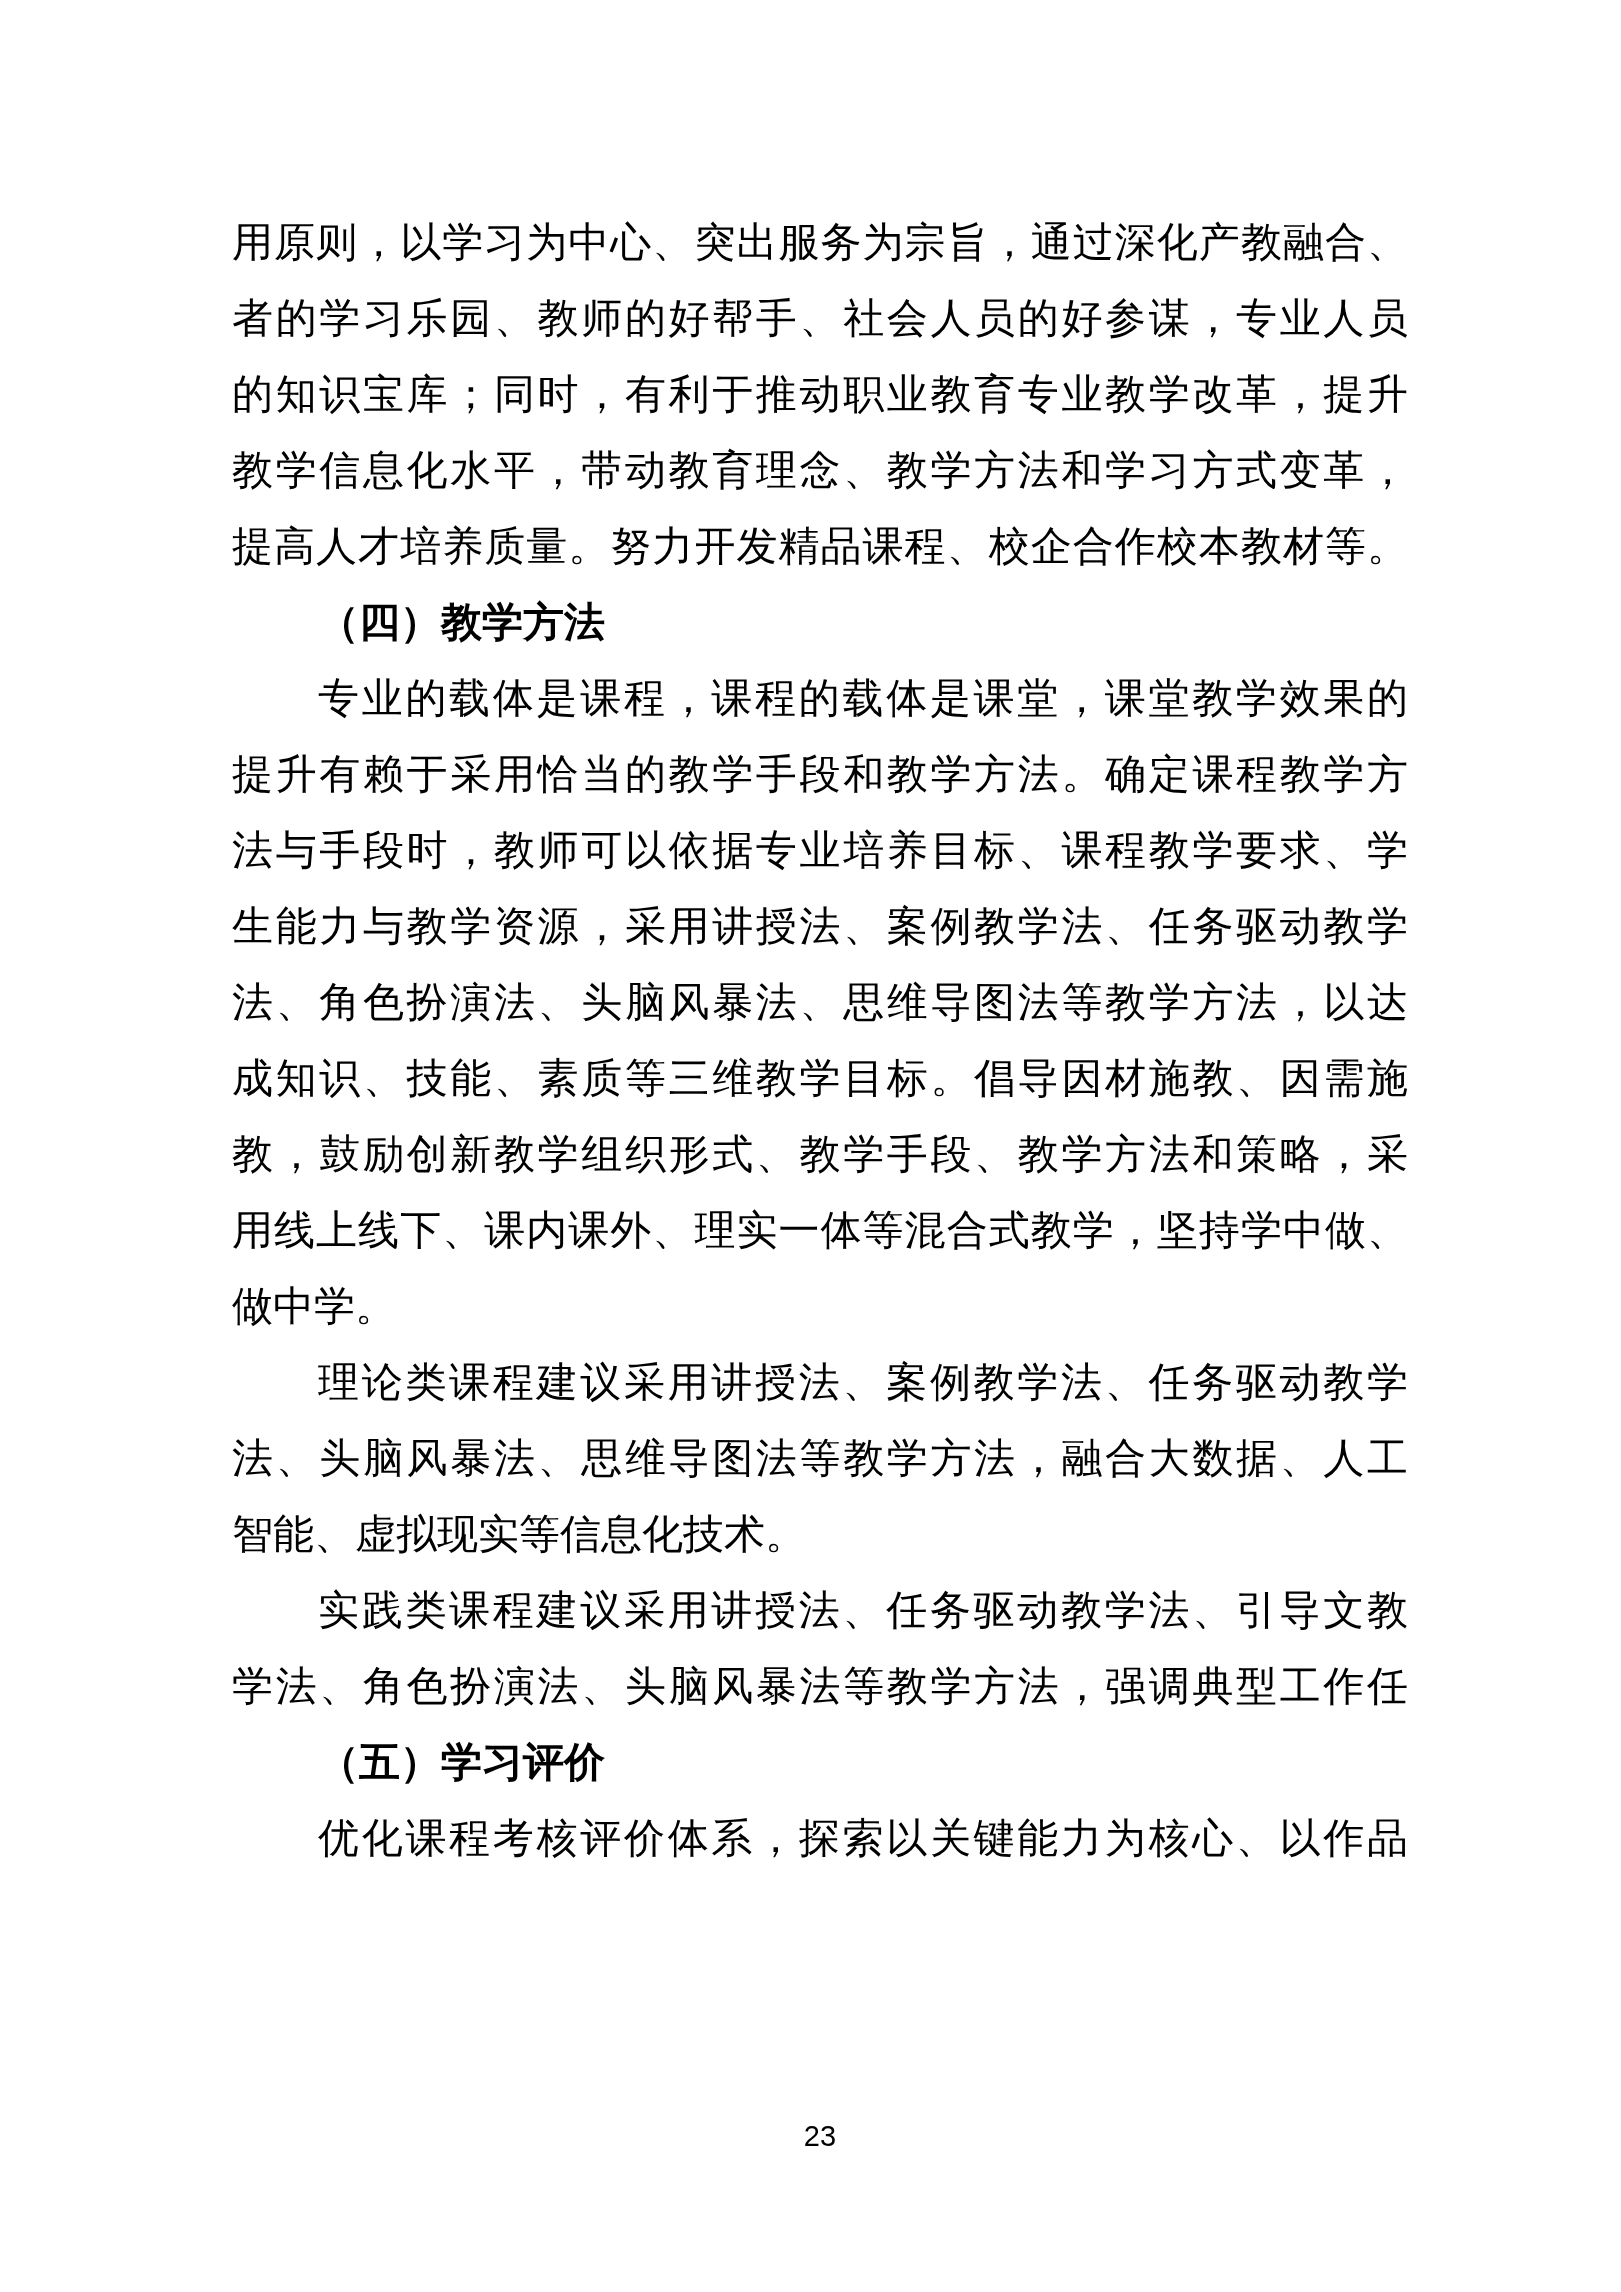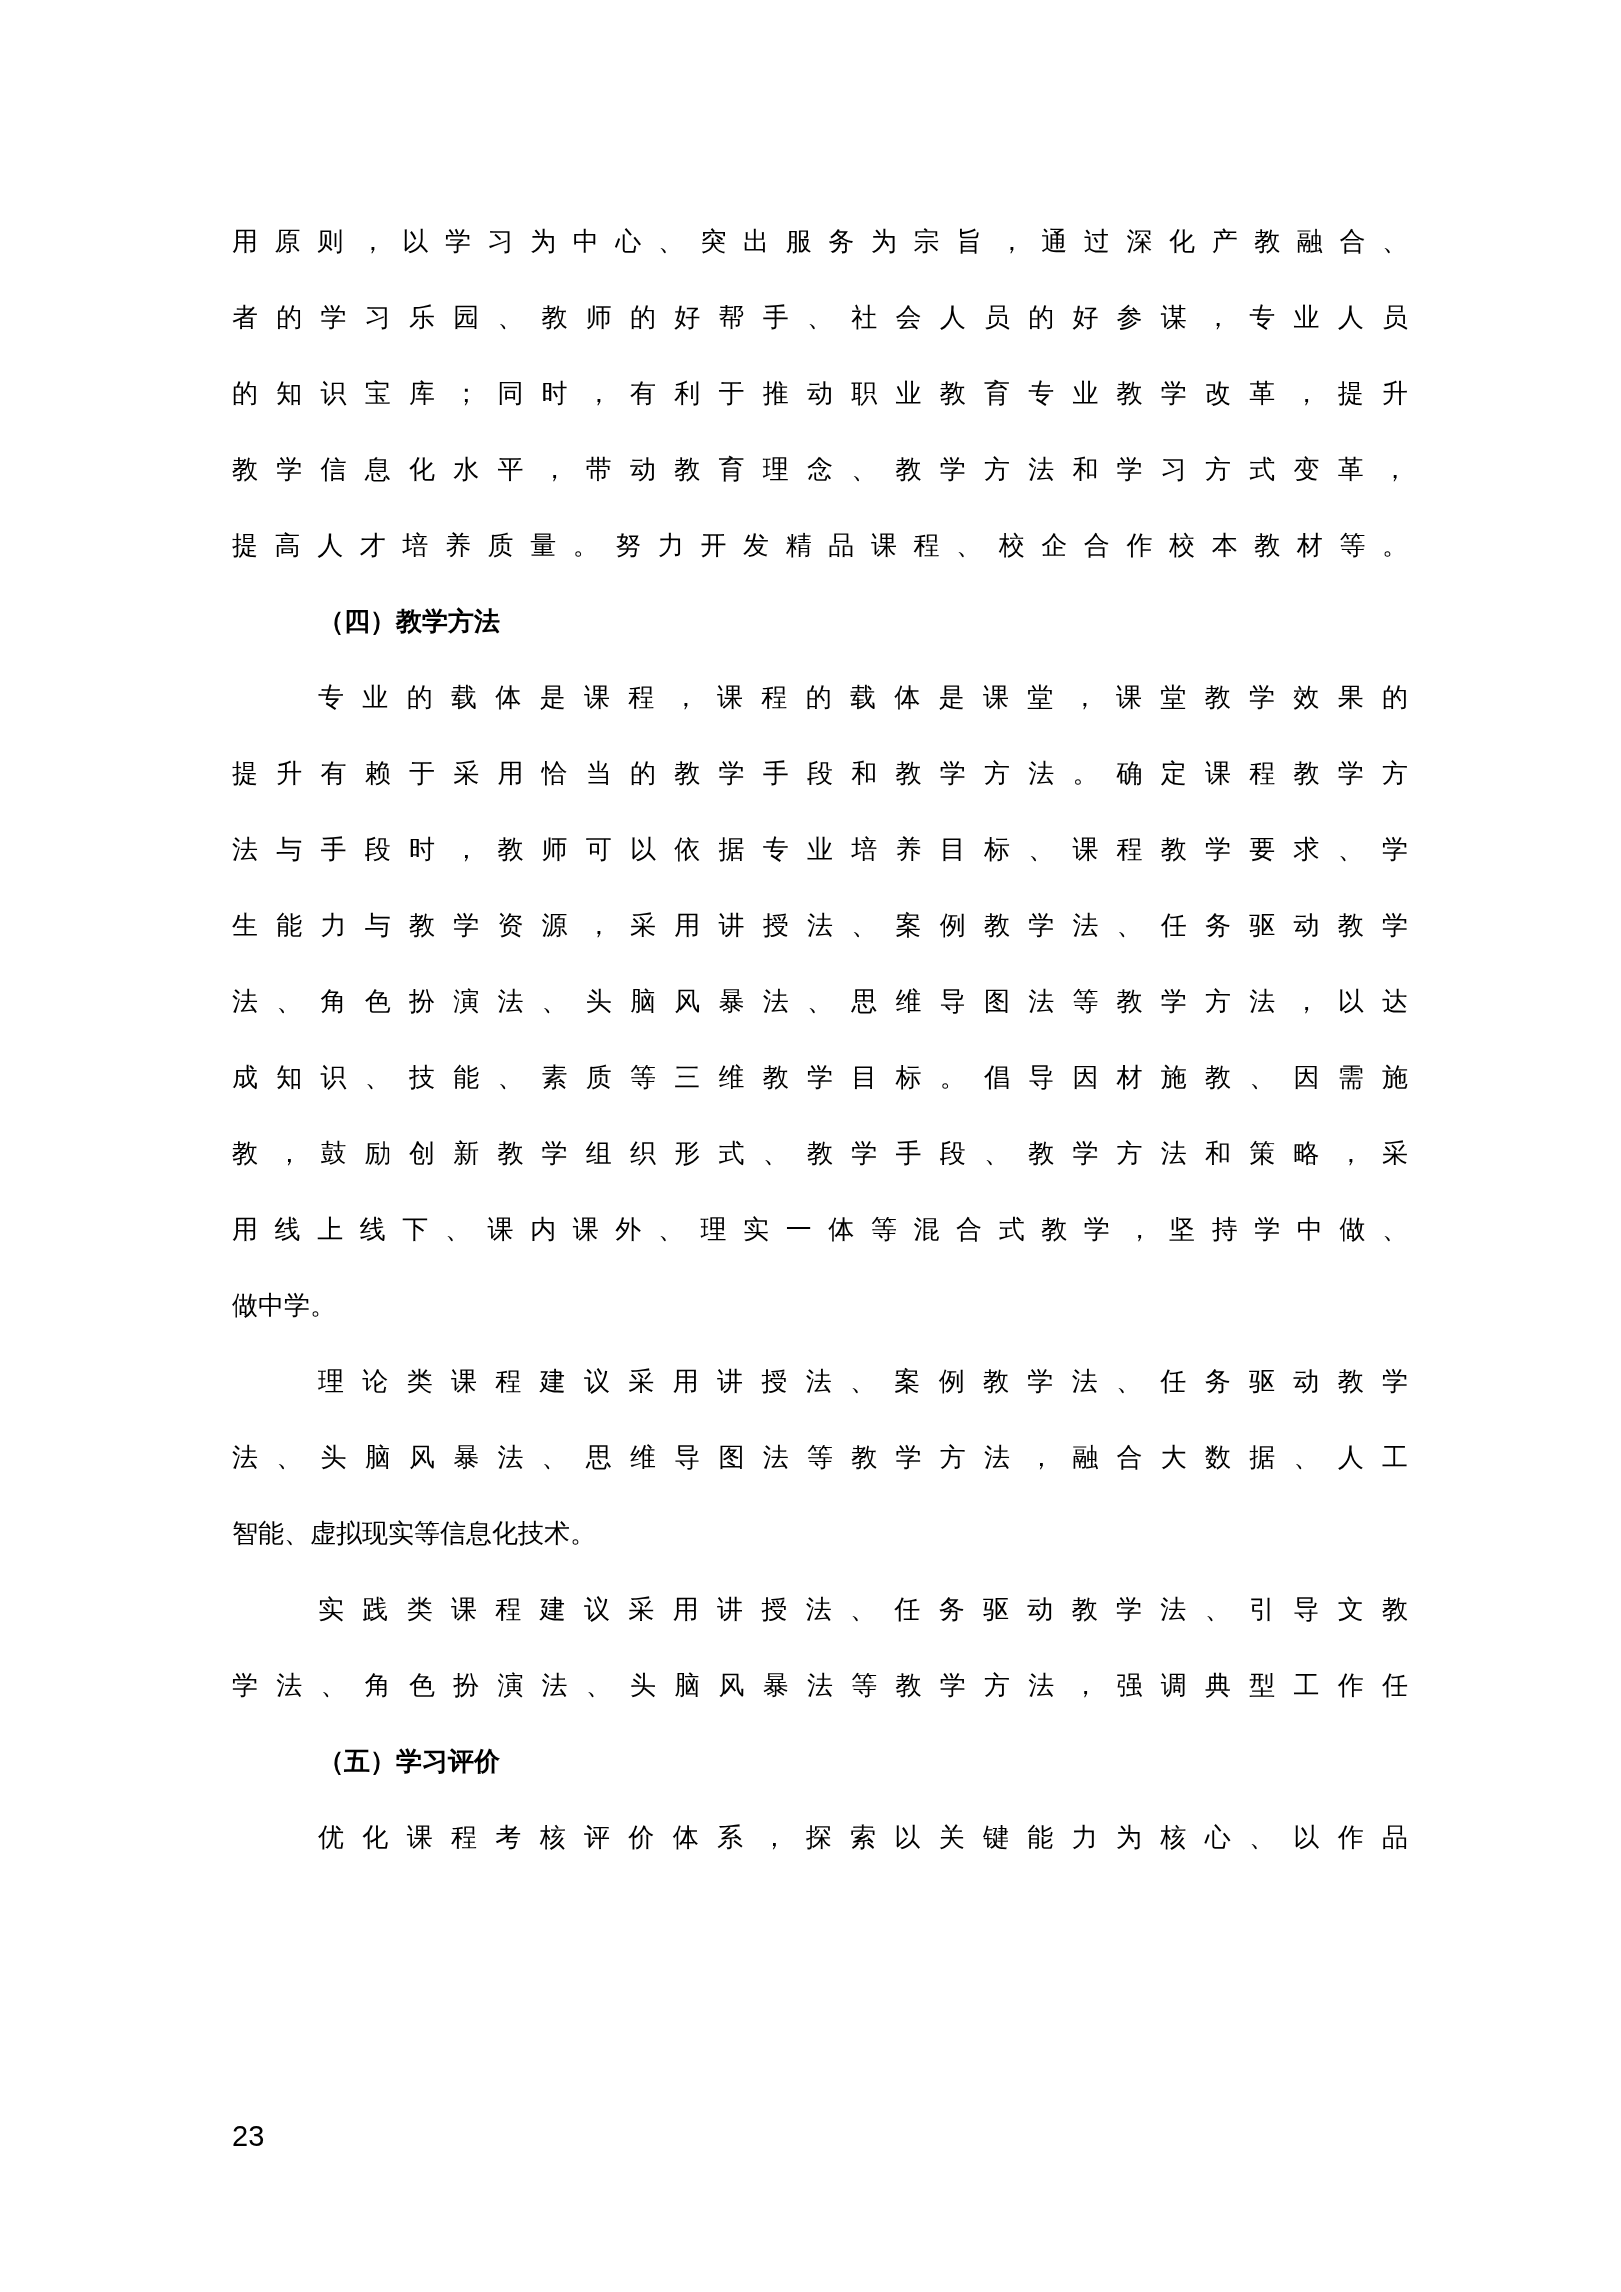--- a/index.html
+++ b/index.html
@@ -16,21 +16,21 @@
     font-family: "Liberation Serif", "DejaVu Serif", serif;
     overflow: hidden;
   }
   .text-block {
     position: absolute;
     left: 232px;
     top: 204px;
     width: 1176px;
   }
   .line {
-    font-size: 26px;
+    font-size: 41px;
     line-height: 76px;
     height: 76px;
     letter-spacing: 0;
     white-space: normal;
     overflow: hidden;
   }
   
   .fill {
     text-align: justify;
     text-align-last: justify;
@@ -45,21 +45,21 @@
     text-indent: 86px;
   }
   .heading {
     font-weight: 700;
   }
   .page-number {
     position: absolute;
     left: 232px;
     top: 2119px;
     width: 1176px;
-    text-align: left;
+    text-align: center;
     font-size: 29px;
     line-height: 35px;
     font-family: "Liberation Sans", "DejaVu Sans", sans-serif;
   }
 </style>
 </head>
 <body>
 
 <div class="page">
   <div class="text-block">

